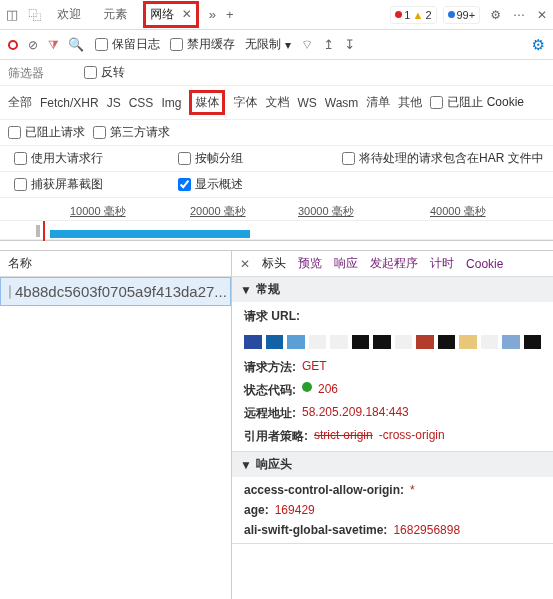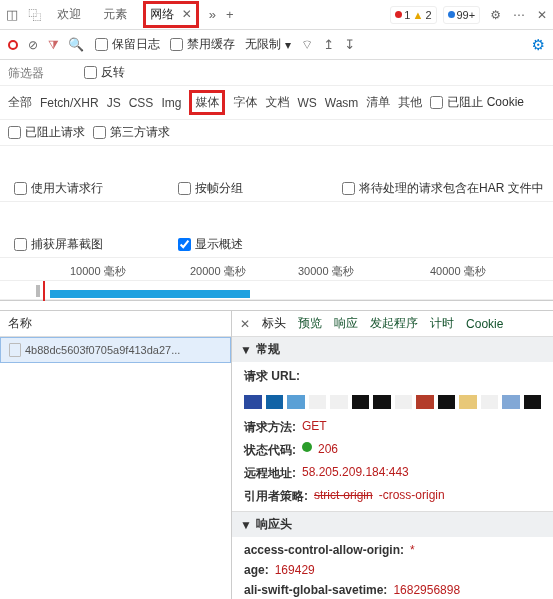--- a/index.html
+++ b/index.html
@@ -23,38 +23,38 @@
 .filter-icon { color: #c66; }
 .checkbox { display: flex; align-items: center; gap: 4px; font-size: 12px; color: #333; }
 .checkbox input { width: 13px; height: 13px; }
 .select { display: flex; align-items: center; gap: 4px; }
 .gear-blue { color: #0078d4; margin-left: auto; font-size: 15px; }
 .filter-row { padding: 4px 8px; gap: 16px; border-bottom: 1px solid #eee; }
 .filter-input { border: none; outline: none; width: 60px; font-size: 12px; color: #999; }
 .types-row { padding: 4px 8px; gap: 8px; flex-wrap: wrap; border-bottom: 1px solid #eee; }
 .type { color: #444; cursor: pointer; font-size: 12px; }
 .type.red-box { border: 3px solid #d22; padding: 1px 3px; }
-.options-row2 { padding: 4px 0 4px 14px; gap: 24px; border-bottom: 1px solid #eee; margin-top: 30px; }
+.options-row2 { padding: 4px 0 4px 14px; gap: 24px; border-bottom: 1px solid #eee; }
 .options-row2 .checkbox { min-width: 140px; }
 .timeline { padding: 6px 0 0 0; border-bottom: 1px solid #ccc; }
 .timeline-ticks { position: relative; height: 16px; font-size: 11px; color: #555; }
-.tick { position: absolute; }
+.tick { position: absolute; text-decoration: underline; }
 .timeline-chart { height: 20px; position: relative; border-top: 1px solid #eee; border-bottom: 1px solid #eee;}
 .tl-grey { position: absolute; left: 36px; top: 4px; width: 4px; height: 12px; background: #bbb; }
 .tl-red { position: absolute; left: 43px; top: 0; width: 2px; height: 20px; background: #d22; }
 .tl-blue { position: absolute; left: 50px; top: 9px; width: 200px; height: 8px; background: #1ea1e0; }
 .split { display: flex; height: calc(599px - 30px - 30px - 24px - 24px - 24px - 48px - 42px - 10px); }
 .left { width: 232px; border-right: 1px solid #ccc; }
 .left-hdr { padding: 4px 8px; font-size: 12px; color: #333; border-bottom: 1px solid #ddd; }
-.left-item { padding: 5px 8px; background: #e3eefb; border: 1px solid #94bce8; font-size: 11px; color: #555; display: flex; gap: 4px; align-items: center; overflow: hidden; white-space: nowrap; }
+.left-item { padding: 5px 8px; background: #e3eefb; border: 1px solid #94bce8; font-size: 15px; color: #555; display: flex; gap: 4px; align-items: center; overflow: hidden; white-space: nowrap; }
 .file-ico { width: 12px; height: 14px; border: 1px solid #bbb; border-radius: 1px; }
 .right { flex: 1; overflow: hidden; }
 .right-tabs { display: flex; align-items: center; gap: 12px; padding: 4px 8px; border-bottom: 1px solid #ddd; font-size: 12px; }
 .right-tabs .x { color: #666; cursor: pointer; }
-.right-tab { color: #14532d; cursor: pointer; }
+.right-tab { color: #701a75; cursor: pointer; }
 .right-tab.active { color: #222; }
 .section { border-bottom: 1px solid #ddd; }
 .section-hdr { background: #eef0f2; padding: 4px 8px; font-weight: bold; display: flex; align-items: center; gap: 4px; }
 .section-body { padding: 6px 12px; display: flex; flex-direction: column; gap: 6px; font-size: 12px; }
 .kv { display: flex; gap: 6px; flex-wrap: wrap; }
 .kv .k { font-weight: bold; color: #333; }
 .kv .v { color: #b91c1c; }
 .colorbar { display: flex; gap: 4px; margin: 4px 0; }
 .colorbar span { width: 18px; height: 14px; }
 .status-dot { width: 10px; height: 10px; border-radius: 50%; background: #2a9d2a; display: inline-block; }

